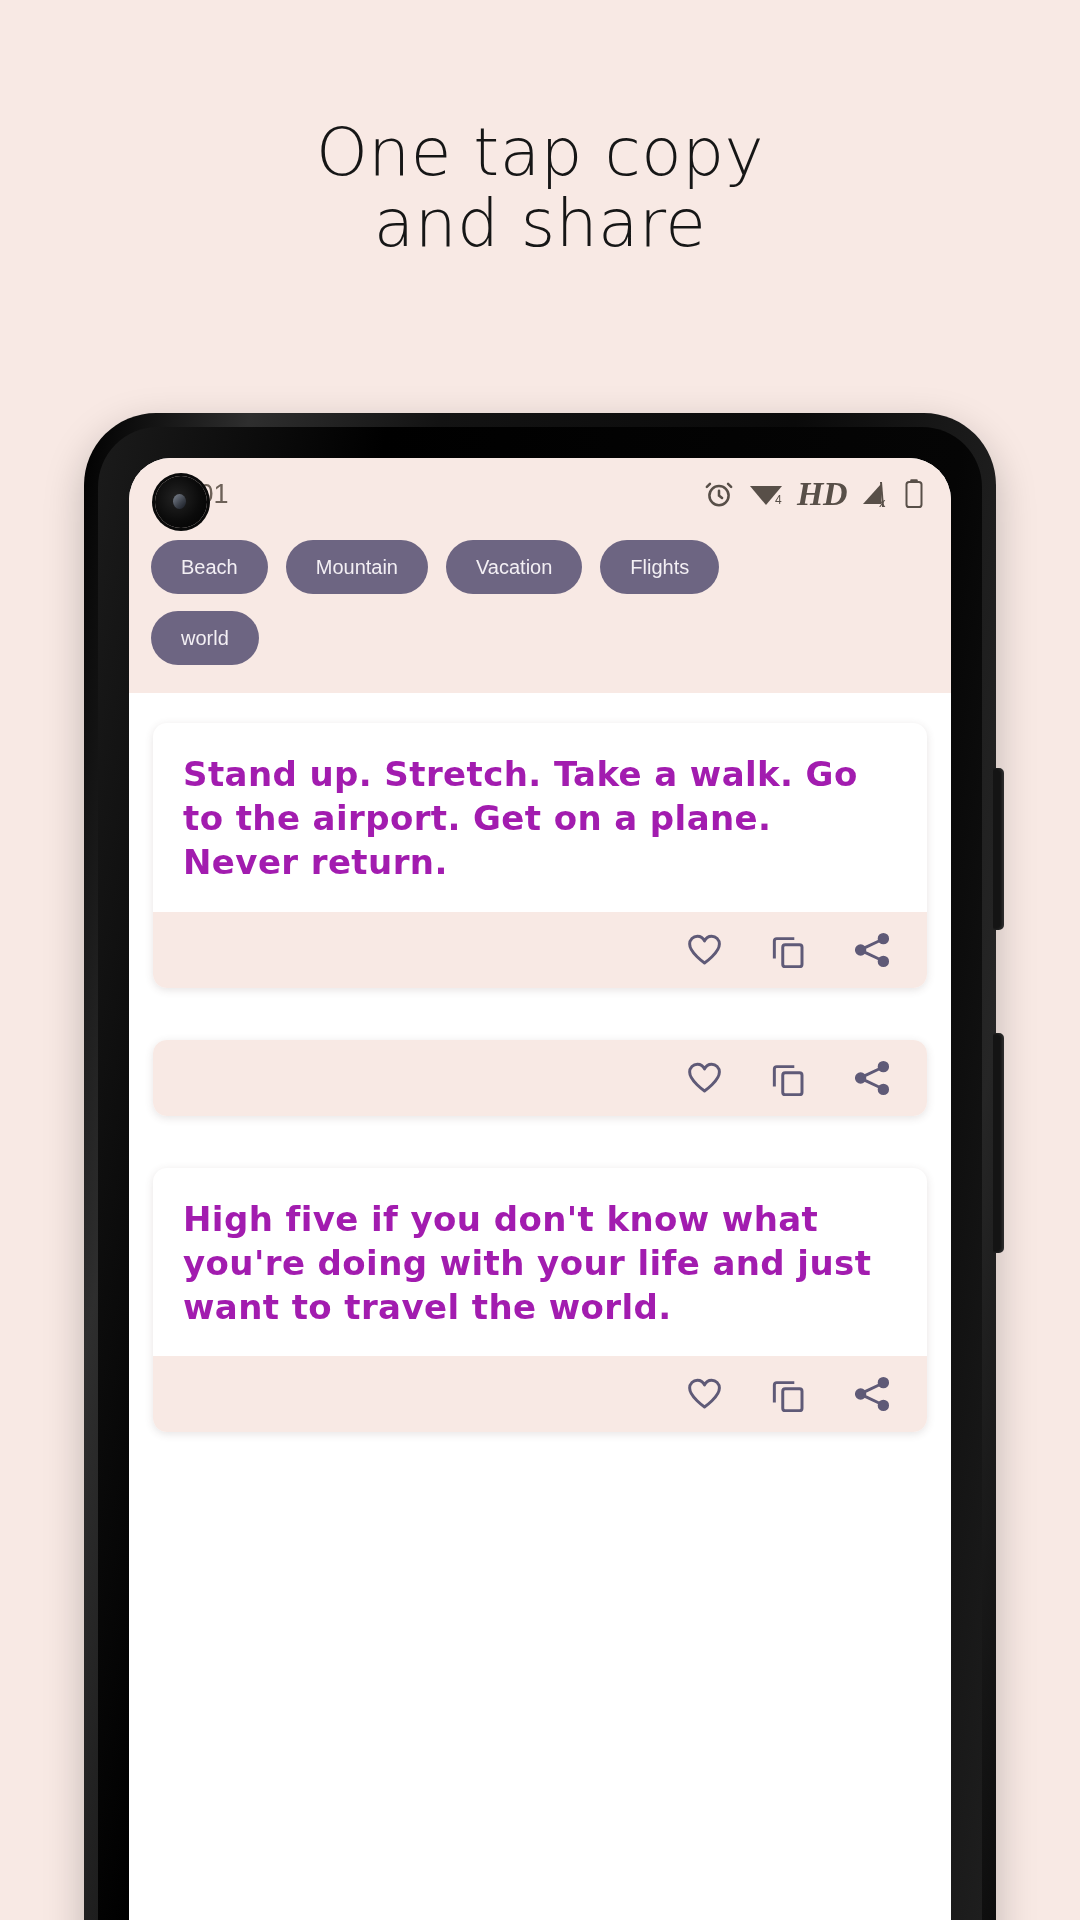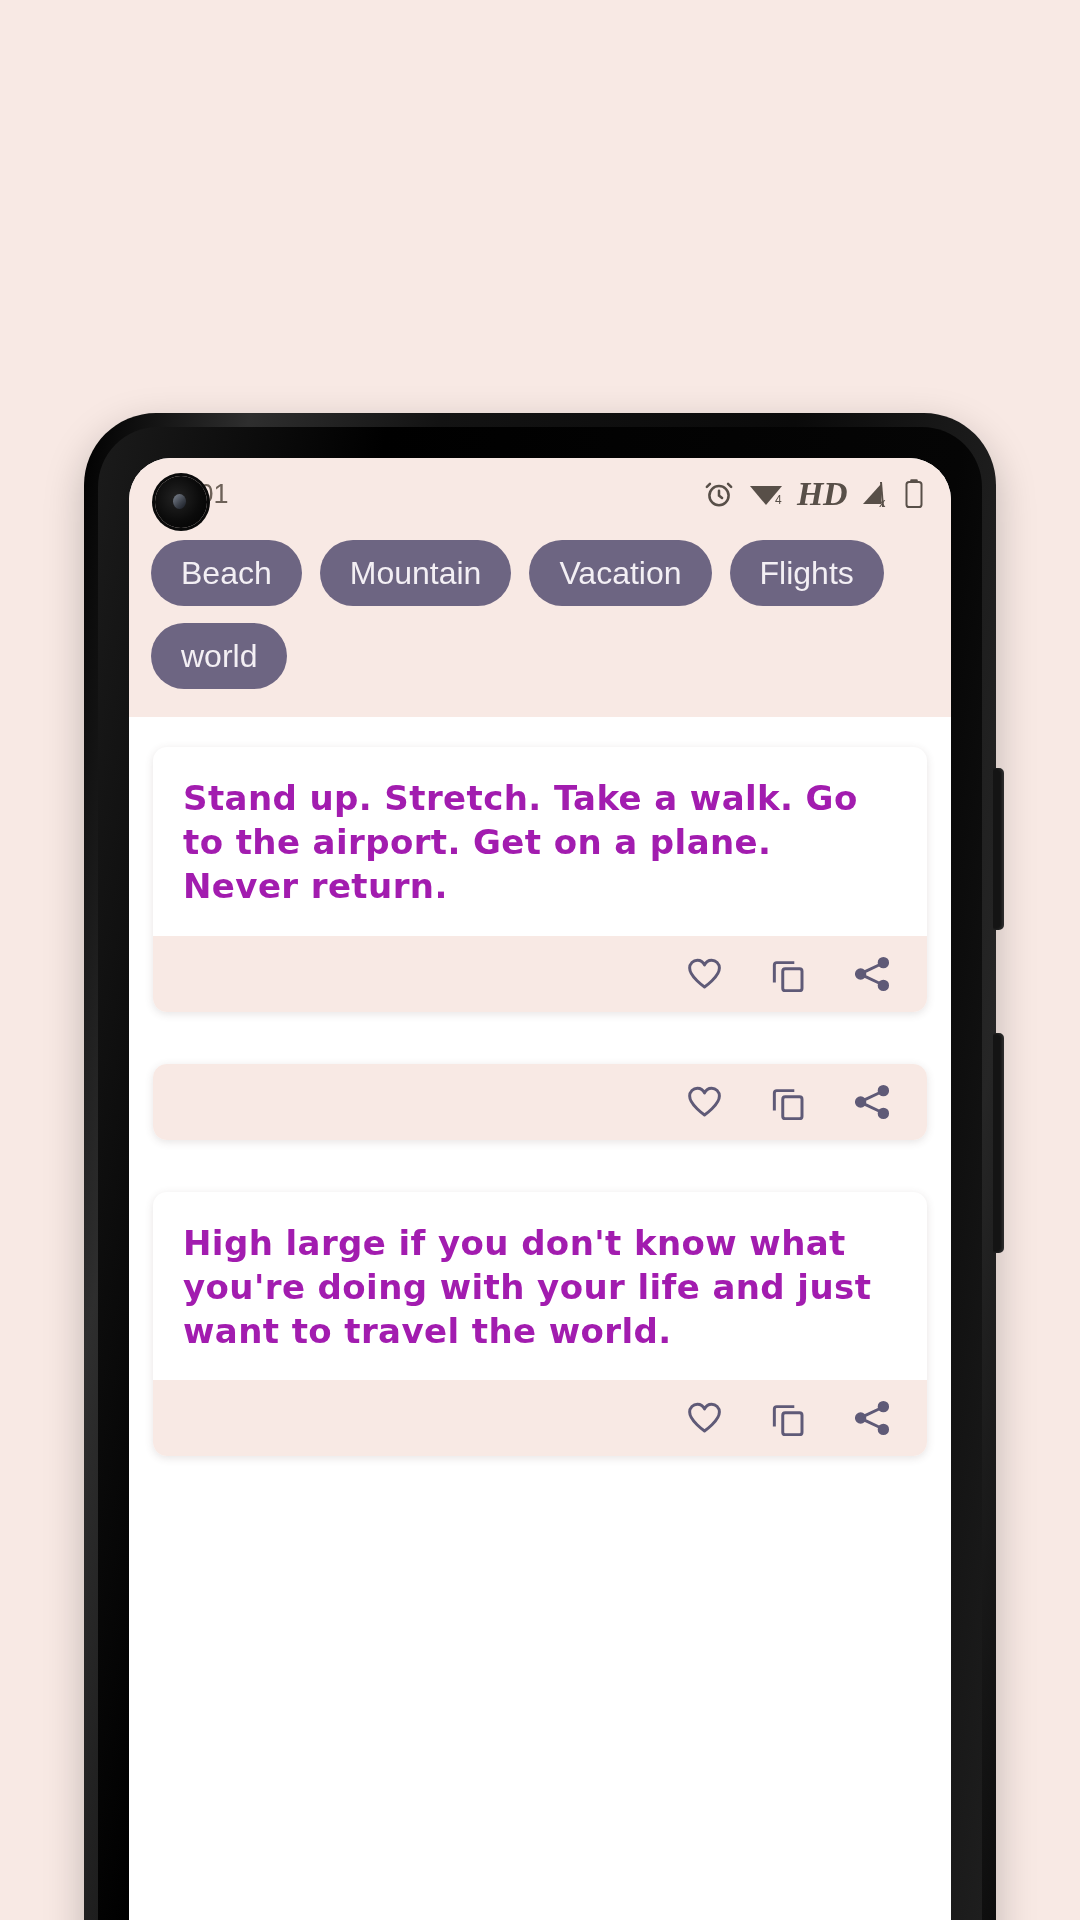--- a/index.html
+++ b/index.html
@@ -94,21 +94,21 @@
     background:#f8e9e4;
     padding:10px 22px 28px 22px;
   }
   .chip-row { display:flex; gap:18px; margin-bottom:17px; }
   .chip-row:last-child { margin-bottom:0; }
   .chip {
     background:#6d6582;
     color:#f3eff4;
     border-radius:40px;
     padding:17px 30px;
-    font-size:32px;
+    font-size:20px;
     line-height:1;
     white-space:nowrap;
     font-family:"Liberation Sans", sans-serif;
   }
 
   
   .quote-list {
     background:#ffffff;
     padding:30px 24px 0 24px;
     height:calc(100% - 72px - 184px);
@@ -136,20 +136,22 @@
     padding:17px 34px 17px 0;
   }
   .action-icon { width:42px; height:42px; display:block; }
   .action-icon svg { width:100%; height:100%; display:block; }
 </style>
 </head>
 <body>
 
 <div class="page">
 
+  <div class="headline">One tap copy
+and share</div>
 
   <div class="phone-frame">
     <div class="side-btn volume"></div>
     <div class="side-btn power"></div>
     <div class="phone-frame-inner">
       <div class="phone-screen">
 
         <div class="status-bar">
           <span class="status-time">11:01</span>
           <div class="punch-hole"></div>
@@ -244,21 +246,21 @@
                     <circle cx="5.5" cy="12" r="2.4" fill="#5f5a77"></circle>
                     <circle cx="18.5" cy="18.5" r="2.4" fill="#5f5a77"></circle>
                     <path d="M7.7 10.8 16.3 6.7"></path>
                     <path d="M7.7 13.2 16.3 17.3"></path>
                   </svg>
               </span>
             </div>
           </div>
 
           <div class="quote-card">
-            <div class="quote-text">High large if you don't know what you're doing with your life and just want to travel the world.</div>
+            <div class="quote-text">High five if you don't know what you're doing with your life and just want to travel the world.</div>
             <div class="quote-actions">
               <span class="action-icon">
                 <svg viewBox="0 0 24 24" fill="none" stroke="#5f5a77" stroke-width="1.7" stroke-linecap="round" stroke-linejoin="round">
                     <path d="M20.8 8.6c0-2.5-2-4.5-4.4-4.5-1.8 0-3.4 1.1-4.1 2.7-.7-1.6-2.3-2.7-4.1-2.7-2.4 0-4.4 2-4.4 4.5 0 5 8.5 10.8 8.5 10.8s8.5-5.8 8.5-10.8z"></path>
                   </svg>
               </span>
               <span class="action-icon">
                 <svg viewBox="0 0 24 24" fill="none" stroke="#5f5a77" stroke-width="1.7" stroke-linejoin="round">
                     <rect x="9" y="9" width="11" height="12.5" rx="1.4"></rect>
                     <path d="M15.6 5.5H5.6a1.4 1.4 0 0 0-1.4 1.4v10"></path>

